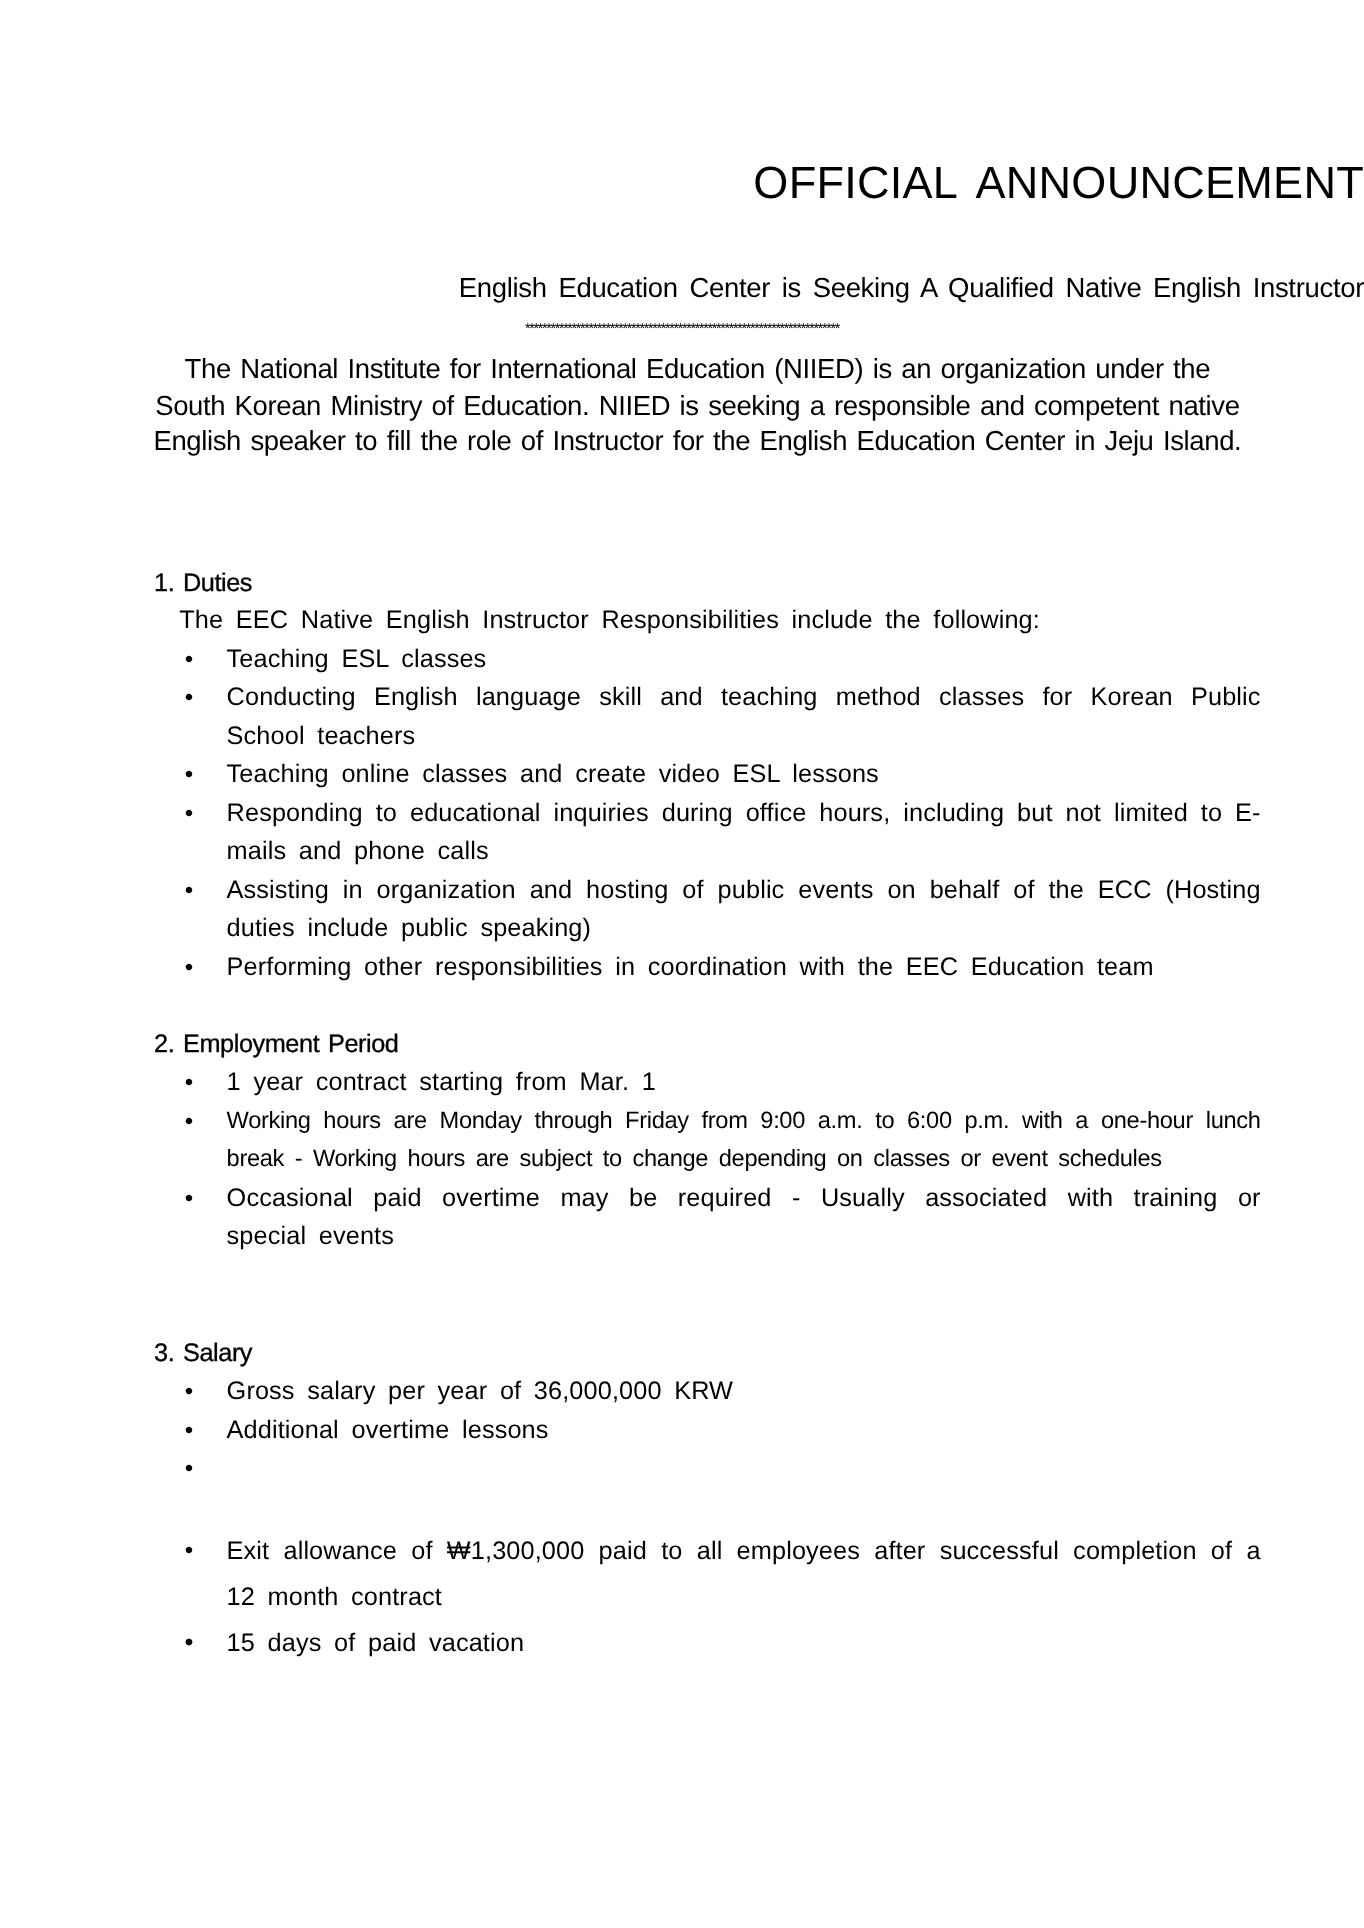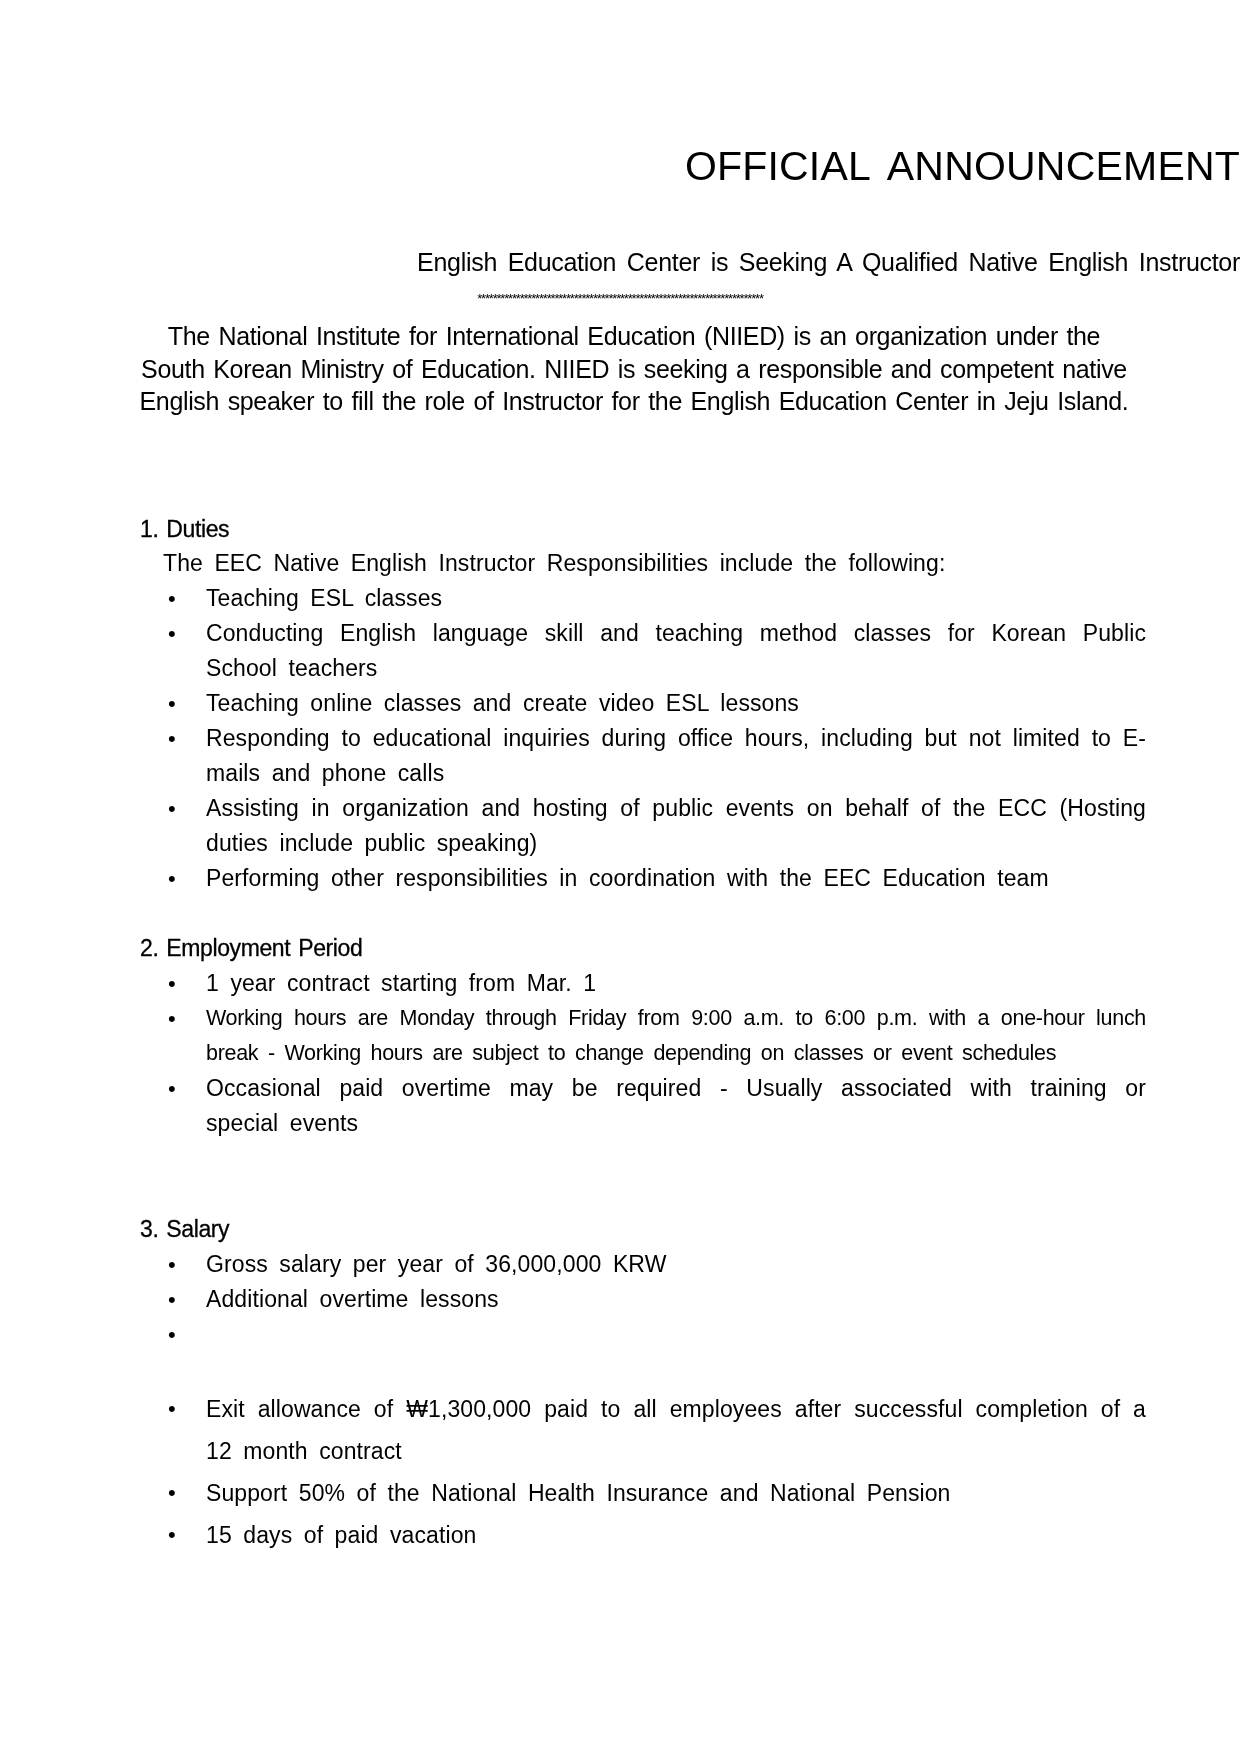--- a/index.html
+++ b/index.html
@@ -159,18 +159,18 @@
     <ul class="bullets">
       <li><span class="bullet">•</span><span>Gross salary per year of 36,000,000 KRW</span></li>
       <li><span class="bullet">•</span><span>Additional overtime lessons</span></li>
       <li><span class="bullet">•</span></li>
     </ul>
   </div>
 
   <div class="section" id="sec-benefits">
     <ul class="bullets loose">
       <li><span class="bullet">•</span><span>Exit allowance of ₩1,300,000 paid to all employees after successful completion of a 12 month contract</span></li>
-      <li><span class="bullet">•</span><span>Support 50% of the National Health Insurance and National Pension</span></li>
+      <li><span class="bullet">•</span></li>
       <li><span class="bullet">•</span><span>15 days of paid vacation</span></li>
     </ul>
   </div>
 
 </div>
 
 </body></html>

